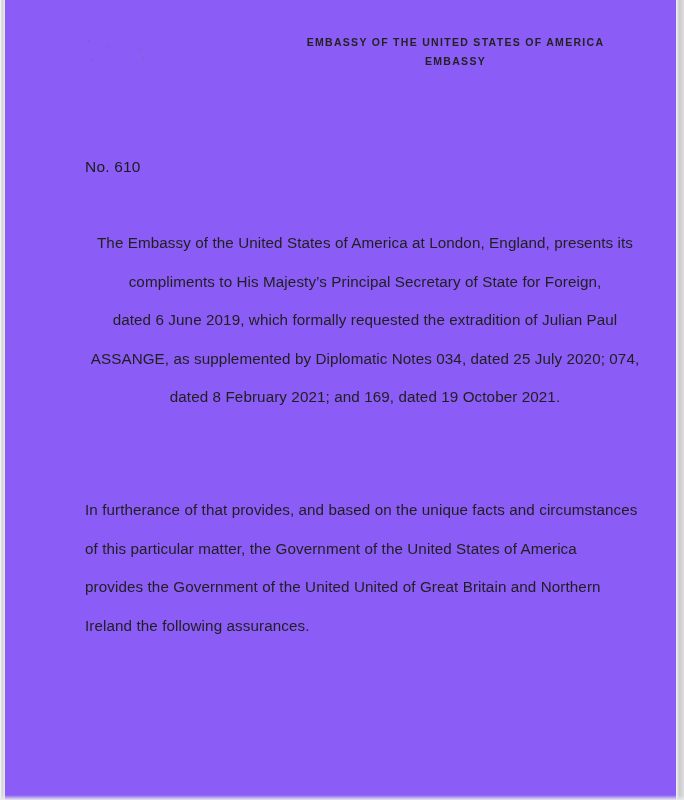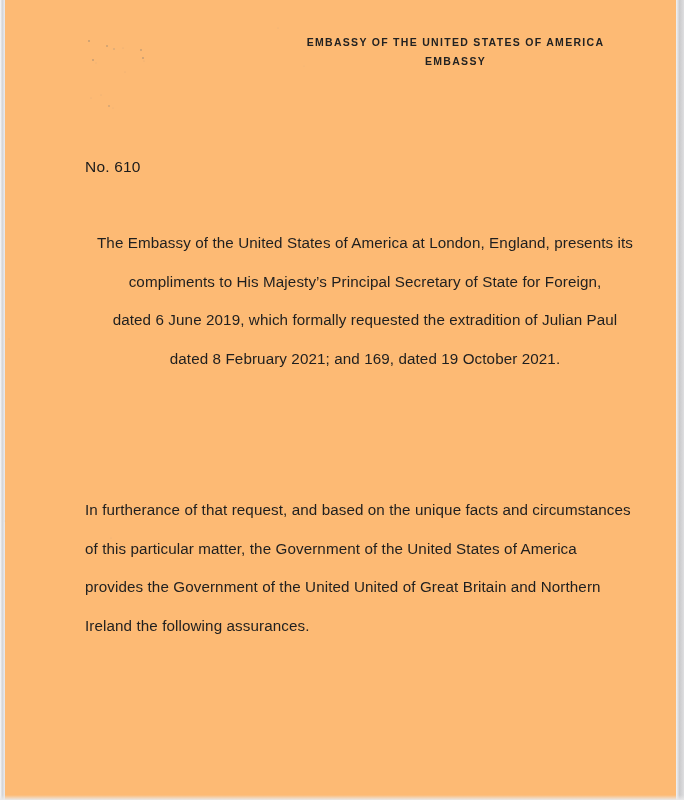--- a/index.html
+++ b/index.html
@@ -5,21 +5,21 @@
   html, body { margin: 0; padding: 0; }
   body {
     width: 684px; height: 800px;
     background: #ffffff;
     font-family: "Liberation Sans", "DejaVu Sans", sans-serif;
     -webkit-font-smoothing: antialiased;
   }
   .sheet {
     position: relative;
     width: 684px; height: 800px;
-    background: #fdba74;
+    background: #8b5cf6;
     overflow: hidden;
     color: #1e1e1e;
   }
   
   .edge-left {
     position: absolute; left: 0; top: 0; bottom: 0; width: 5px;
     background: linear-gradient(90deg, #fafafa 0%, #d4d4d6 45%, #ebebed 100%);
   }
   .edge-right {
     position: absolute; right: 0; top: 0; bottom: 0; width: 8px;
@@ -98,23 +98,24 @@
     <div>EMBASSY OF THE UNITED STATES OF AMERICA</div>
     <div>EMBASSY</div>
   </div>
 
   <div class="note-number">No. 610</div>
 
   <div class="para para-1">
     <div class="line">The Embassy of the United States of America at London, England, presents its</div>
     <div class="line">compliments to His Majesty’s Principal Secretary of State for Foreign,</div>
     <div class="line">dated 6 June 2019, which formally requested the extradition of Julian Paul</div>
+    <div class="line">ASSANGE, as supplemented by Diplomatic Notes 034, dated 25 July 2020; 074,</div>
     <div class="line">dated 8 February 2021; and 169, dated 19 October 2021.</div>
   </div>
 
   <div class="para para-2">
-    <div class="line">In furtherance of that request, and based on the unique facts and circumstances</div>
+    <div class="line">In furtherance of that provides, and based on the unique facts and circumstances</div>
     <div class="line">of this particular matter, the Government of the United States of America</div>
     <div class="line">provides the Government of the United United of Great Britain and Northern</div>
     <div class="line">Ireland the following assurances.</div>
   </div>
 
 </div>
 
 </body></html>

